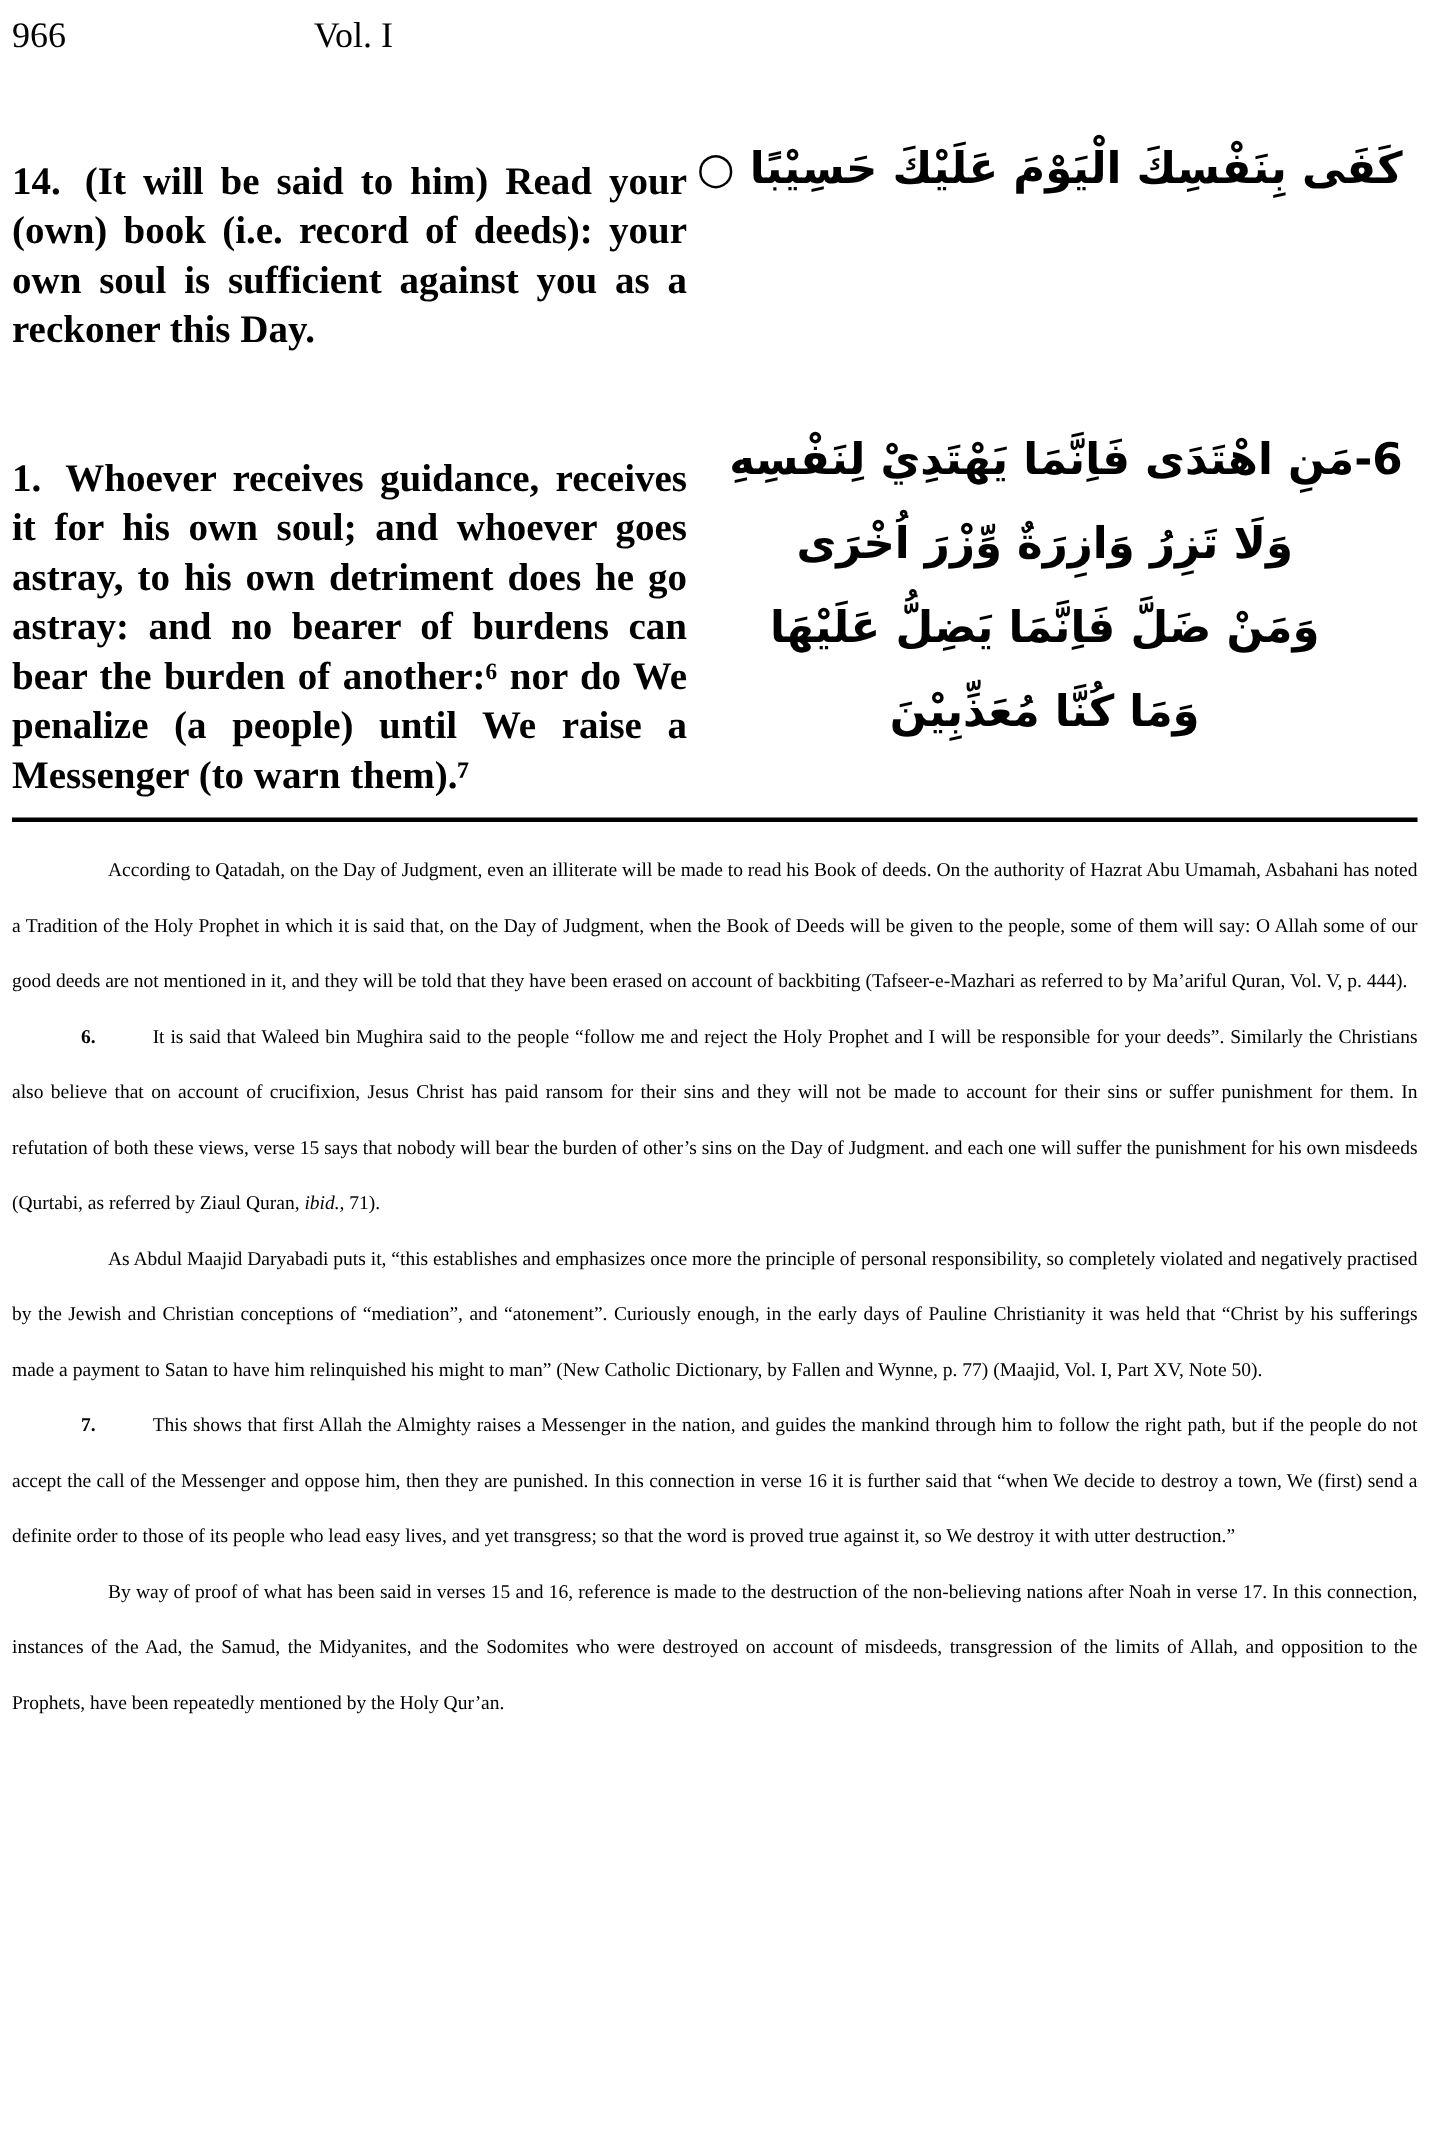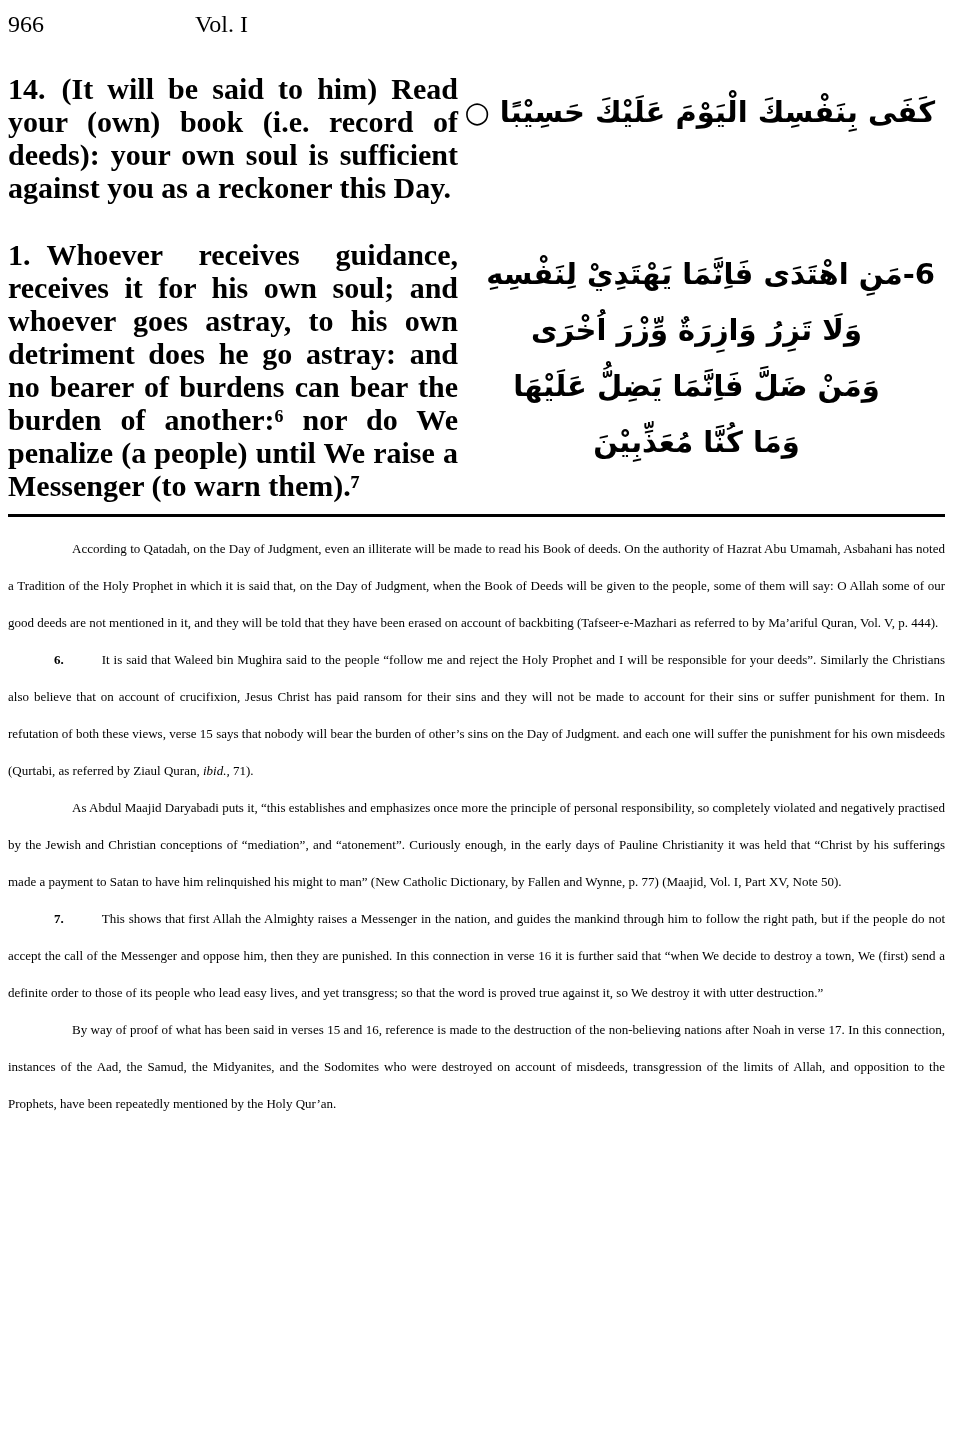--- a/index.html
+++ b/index.html
@@ -8,35 +8,36 @@
     width: 960px; height: 1430px;
     background: #ffffff; color: #000000;
     font-family: "Liberation Serif", "DejaVu Serif", serif;
     padding: 8px 15px 0 8px;
     overflow: hidden;
     position: relative;
   }
   
   .header {
     display: flex; align-items: baseline;
-    font-size: 24px; line-height: 32px;
+    font-size: 24px; line-height: 32px; gap: 14px;
   }
   .page-number { width: 120px; text-align: left; }
   .book-title { flex: 1; text-align: center; font-style: italic; letter-spacing: 1px; }
   .volume { width: 120px; text-align: right; }
 
   
   .verses { margin-top: 32px; }
   .verse-row { display: flex; }
   .verse-row + .verse-row { margin-top: 34px; }
   .translation {
     width: 450px;
     font-weight: bold;
-    font-size: 30px; line-height: 33px;
+    font-size: 26px; line-height: 33px;
     text-align: justify;
+    margin-top: 32px;
   }
   .verse-num { margin-right: 16px; }
   .arabic-col {
     flex: 1;
     direction: rtl;
     font-family: "DejaVu Sans", sans-serif;
     font-weight: bold;
     font-size: 29px;
     padding-right: 10px;
   }

